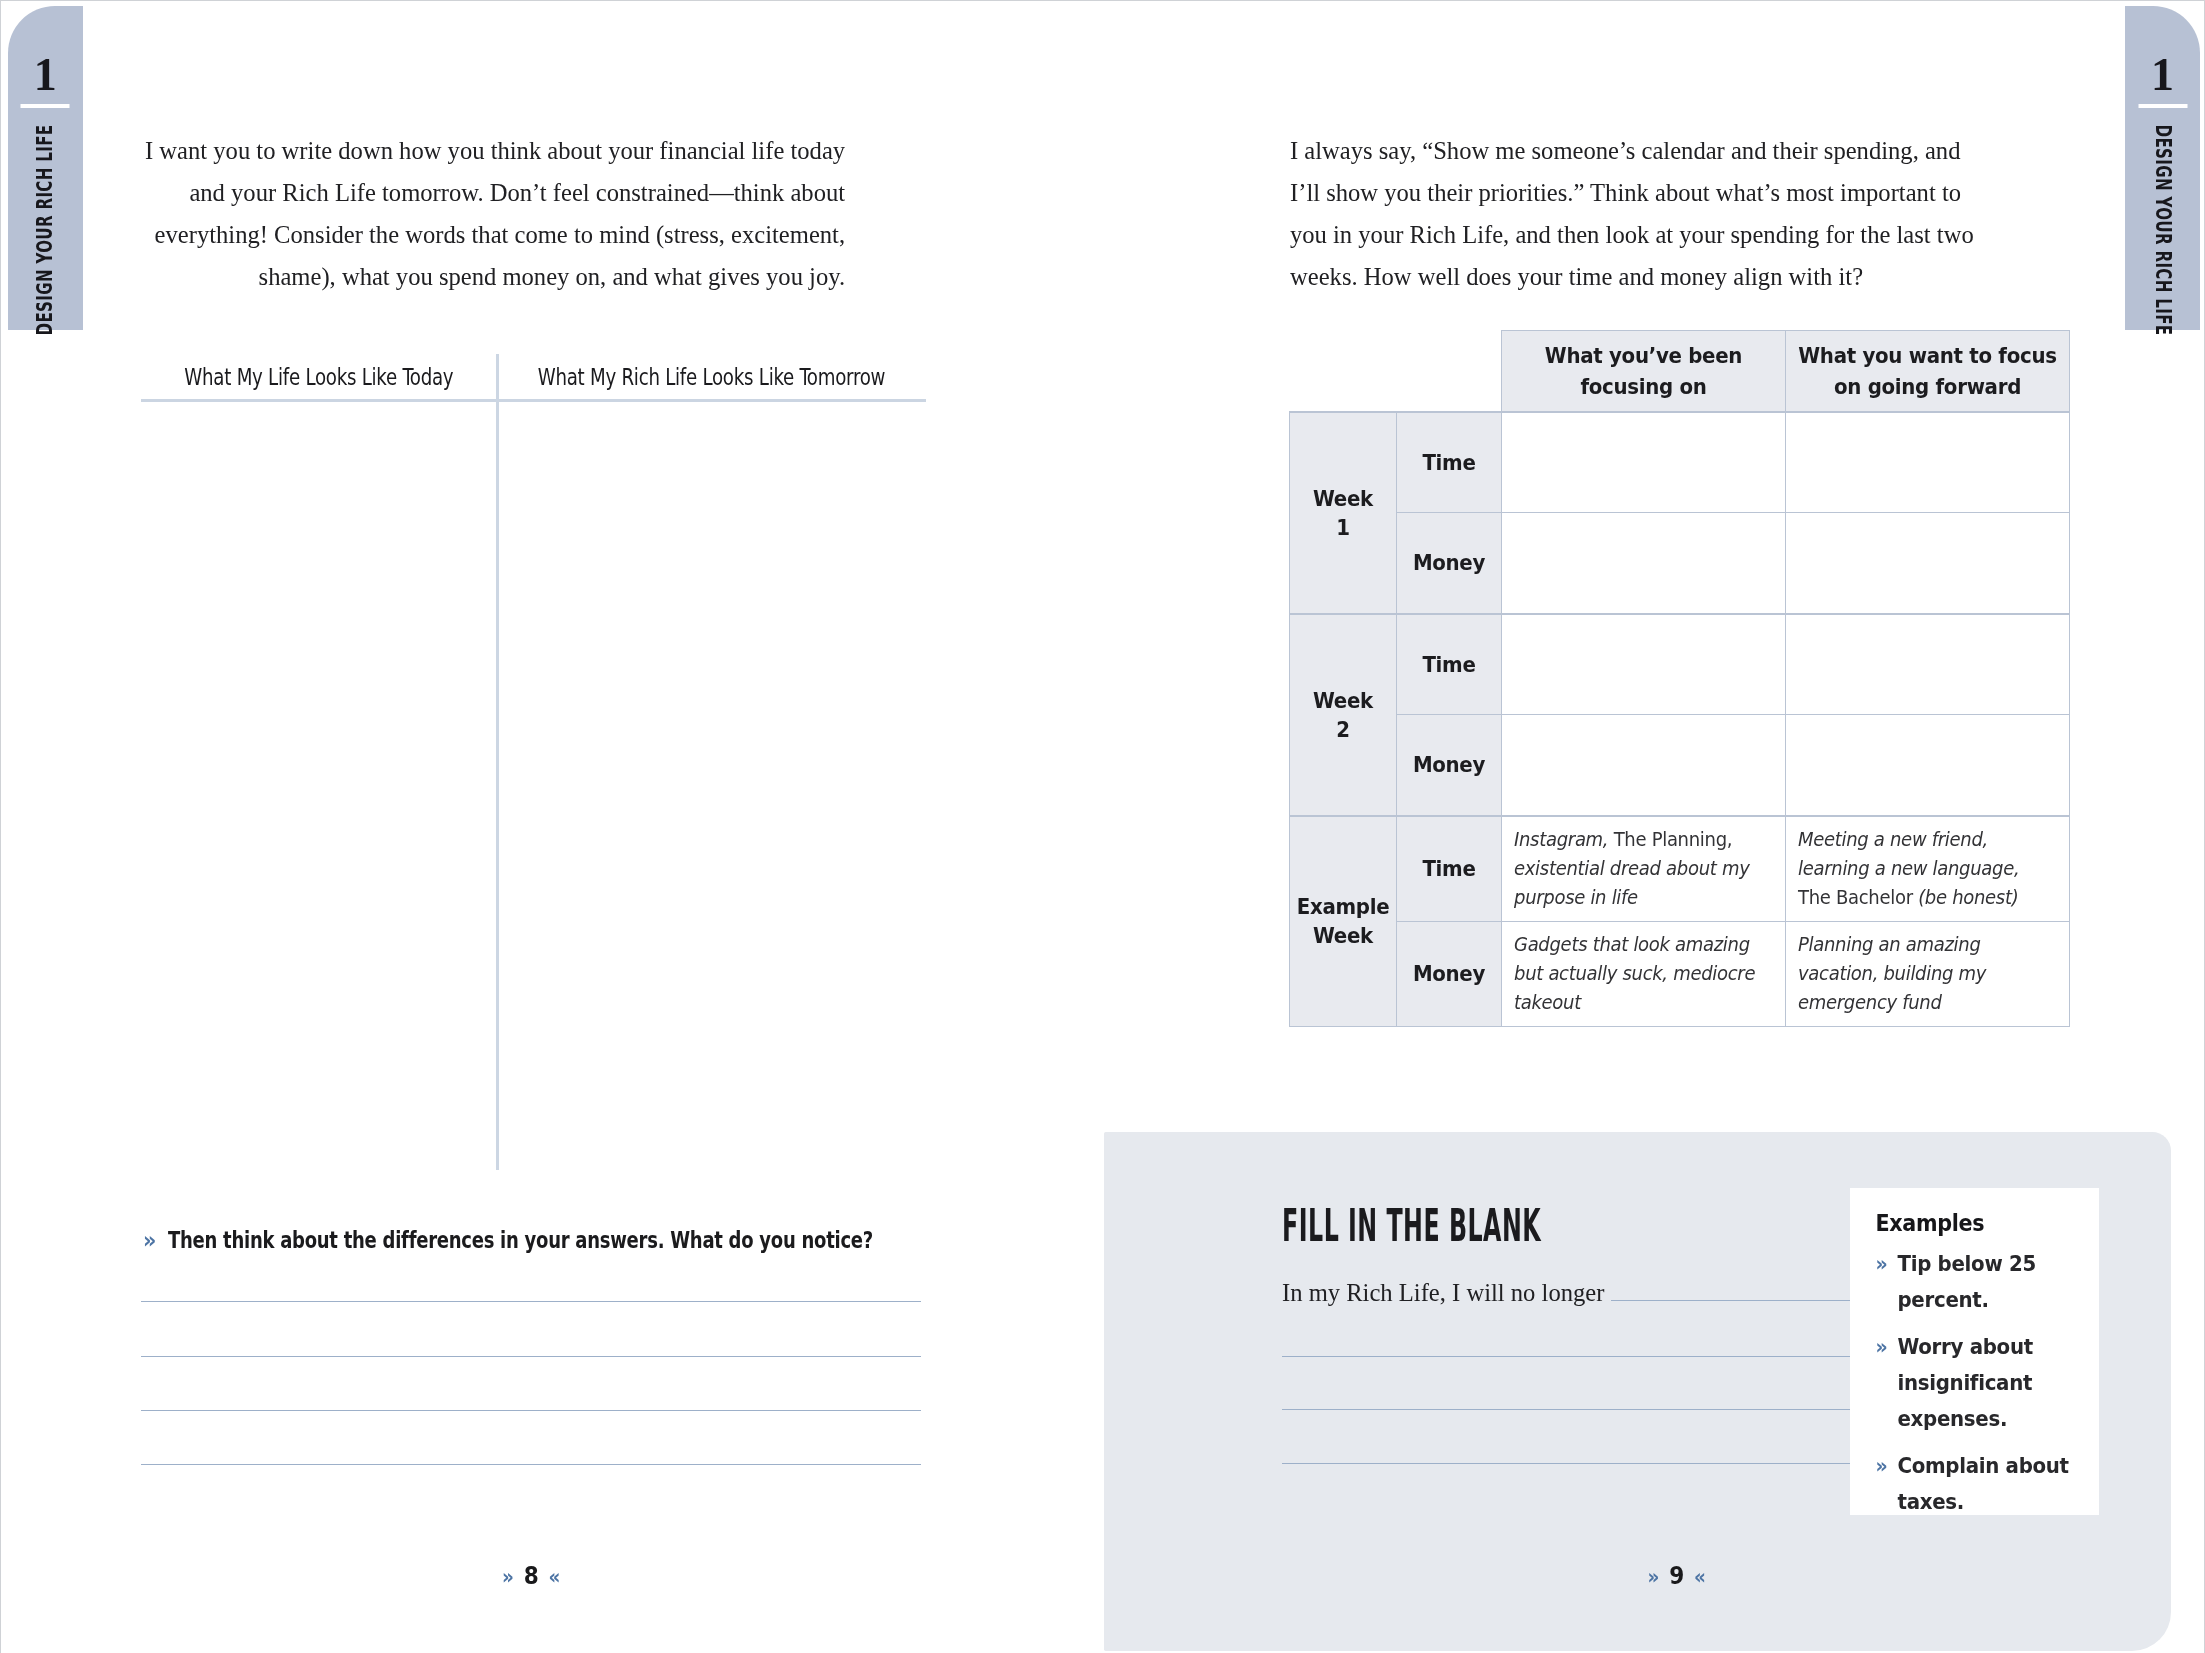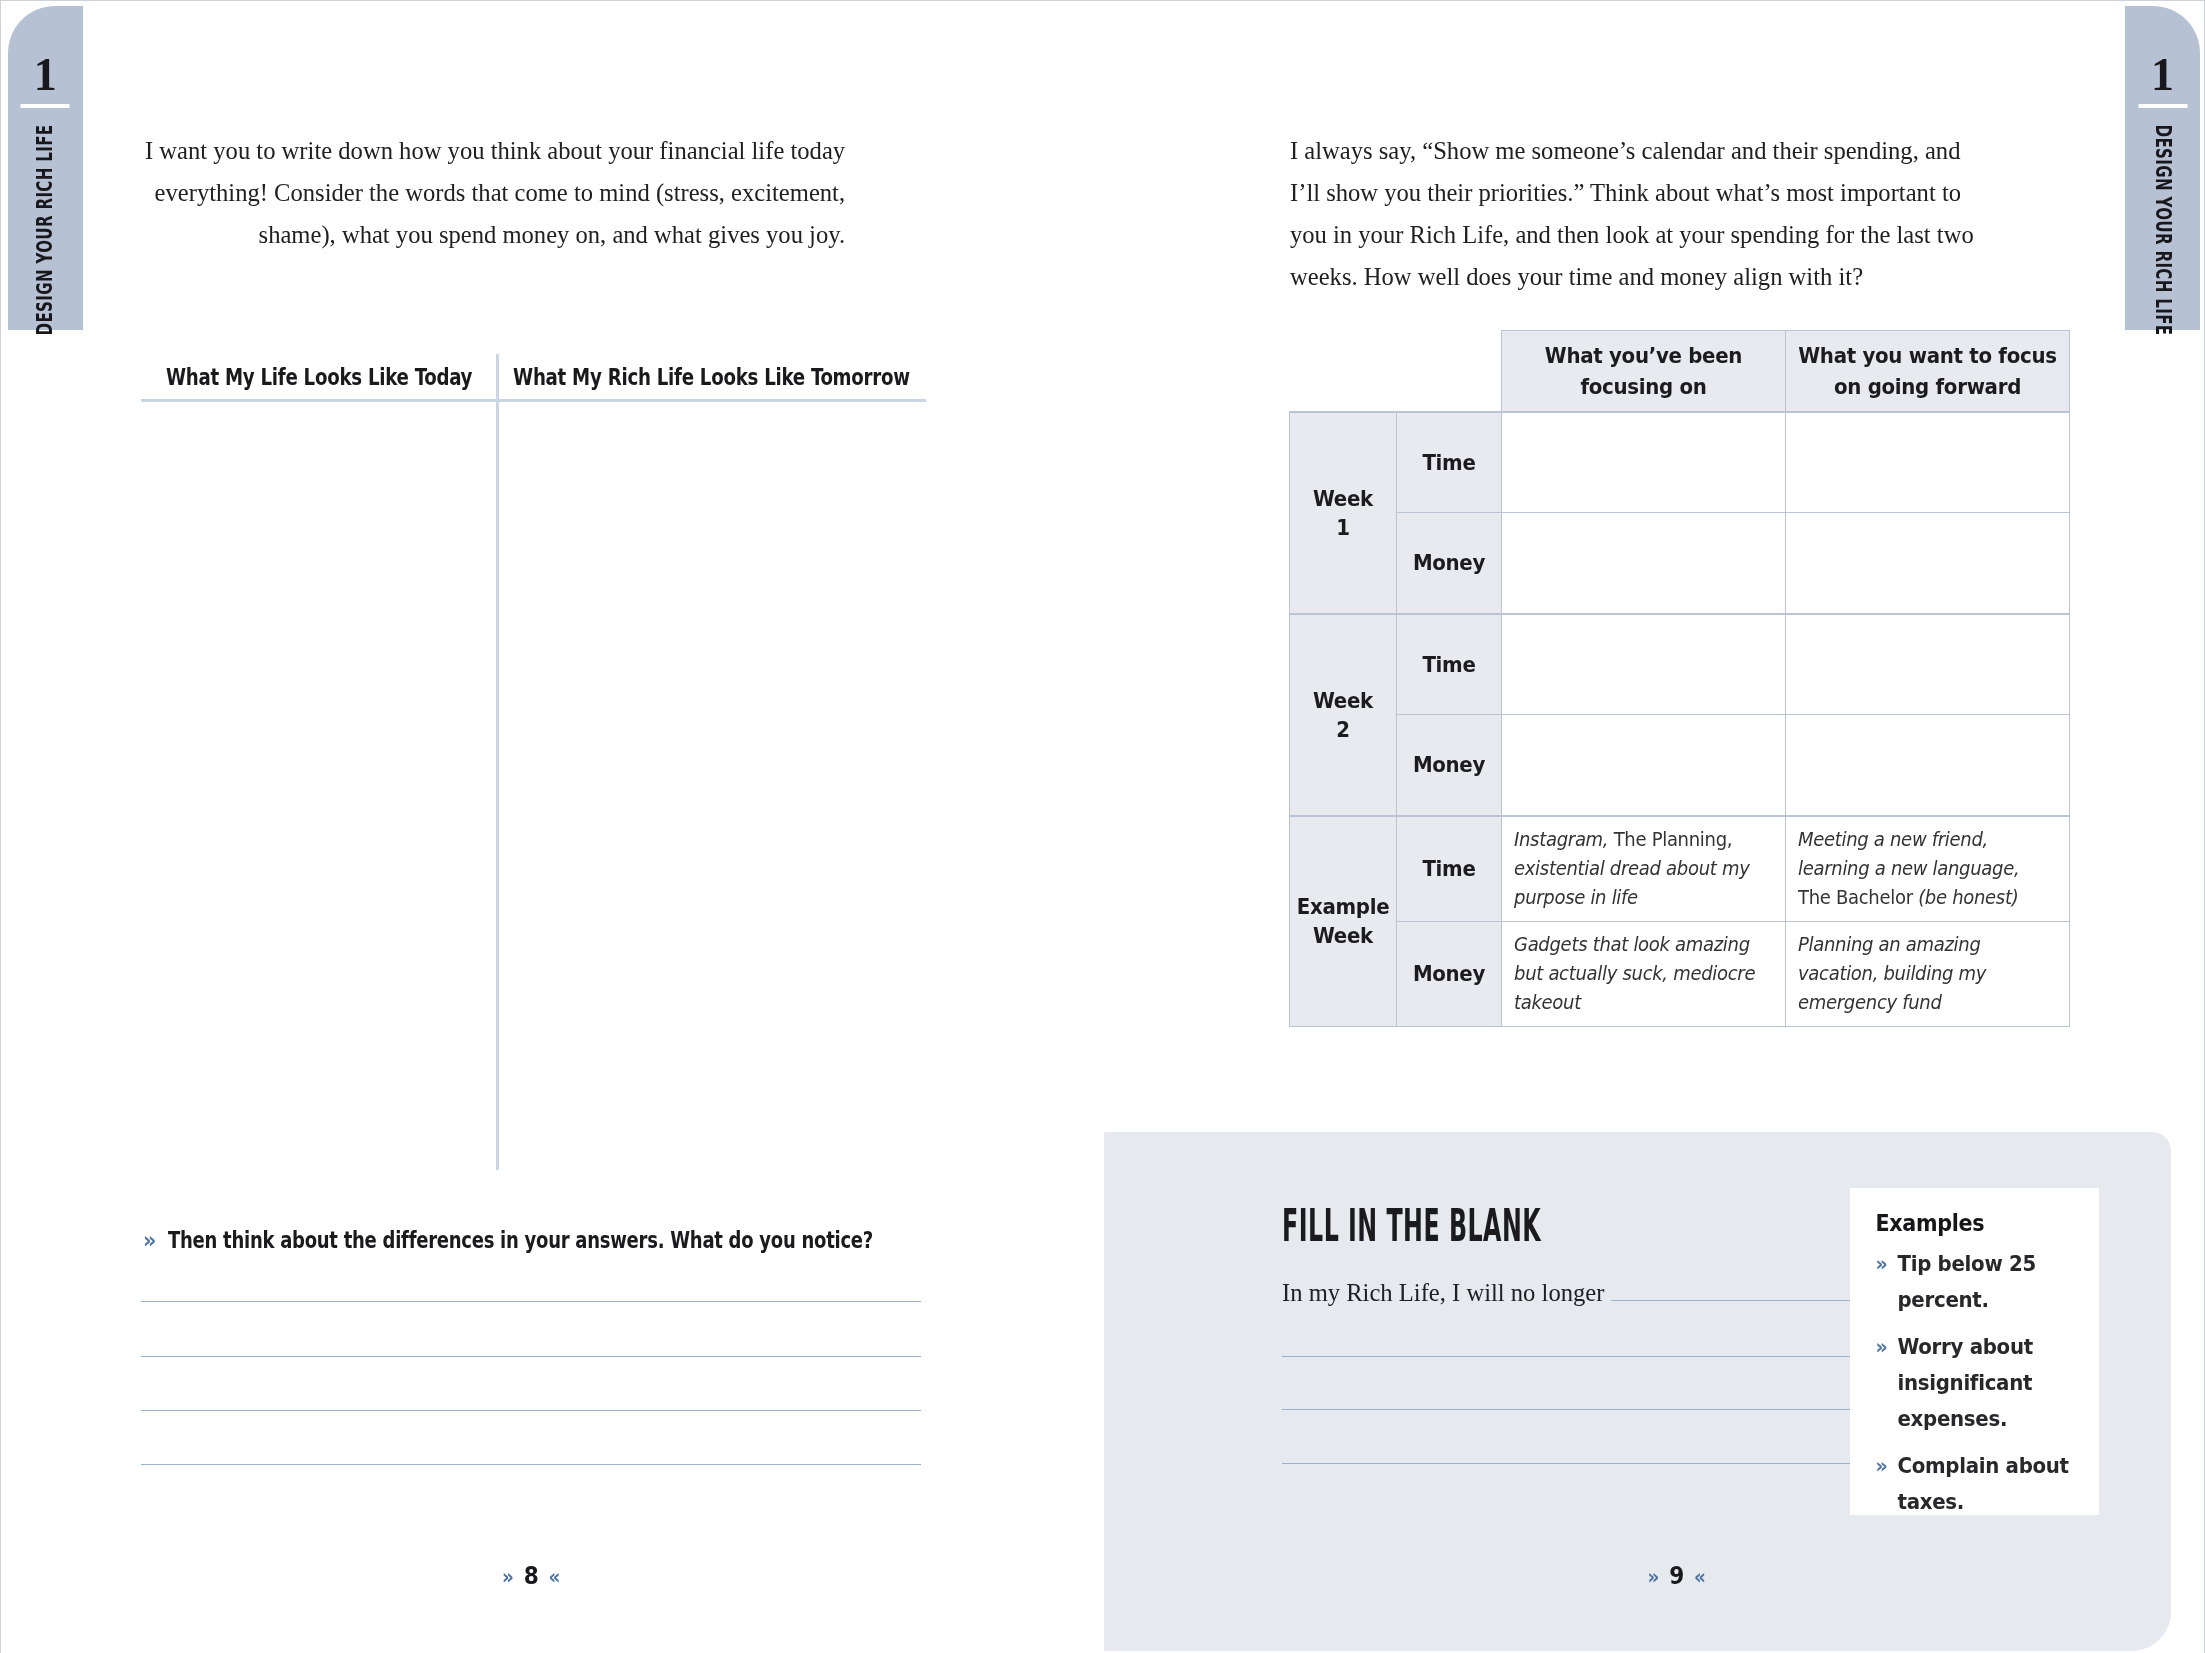--- a/index.html
+++ b/index.html
@@ -26,21 +26,21 @@
     font-size:24.6px; line-height:42px; color:#202023; }
   .intro .iline { white-space:nowrap; }
   #intro-left  { left:144px;text-align:right; }
   #intro-right { left:1289px; }
   
   .cond { font-family:"DejaVu Sans","Liberation Sans",sans-serif; font-stretch:condensed; letter-spacing:-0.3px; }
   .sqz   { display:inline-block; transform:scaleX(0.87); transform-origin:0 50%; white-space:nowrap; }
   .sqz-c { display:inline-block; transform:scaleX(0.88); transform-origin:50% 50%; white-space:nowrap; }
   
   .lt-header { position:absolute; top:355px; height:42px; display:flex;
-    align-items:center; justify-content:center; font-size:23px; font-weight:700; color:#1a1a1d; }
+    align-items:center; justify-content:center; font-size:23px; font-weight:400; color:#1a1a1d; }
   #lt-col1 { left:140px; width:356px; }
   #lt-col2 { left:496px; width:428px; }
   .lt-rule    { position:absolute; left:140px; top:398px; width:785px; height:2.5px; background:#cbd5e2; }
   .lt-divider { position:absolute; left:495px; top:353px; width:2.5px; height:816px; background:#ccd6e3; }
   
   .prompt { position:absolute; left:142px; top:1226px; display:flex; align-items:baseline; gap:12px; }
   .marker { color:var(--accent_blue,#4d74a4); font-weight:700; font-size:23px; }
   .prompt-text { font-size:23px; font-weight:600; color:#1b1b1d; }
   .wline { position:absolute; height:0; border-top:1.7px solid var(--line_blue,#9db0c9); }
   .wline.l { left:140px; width:780px; }
@@ -90,20 +90,21 @@
     <div class="tab-label">DESIGN YOUR RICH LIFE</div>
   </div>
   <div class="tab right">
     <div class="tab-number">1</div>
     <div class="tab-rule"></div>
     <div class="tab-label">DESIGN YOUR RICH LIFE</div>
   </div>
 
   <div class="intro" id="intro-left">
       <div class="iline">I want you to write down how you think about your financial life today</div>
+      <div class="iline">and your Rich Life tomorrow. Don’t feel constrained—think about</div>
       <div class="iline">everything! Consider the words that come to mind (stress, excitement,</div>
       <div class="iline">shame), what you spend money on, and what gives you joy.</div>
     </div>
 
   <div class="lt-header cond" id="lt-col1">
     <span class="sqz-c">What My Life Looks Like Today</span>
   </div>
   <div class="lt-header cond" id="lt-col2">
     <span class="sqz-c">What My Rich Life Looks Like Tomorrow</span>
   </div>

